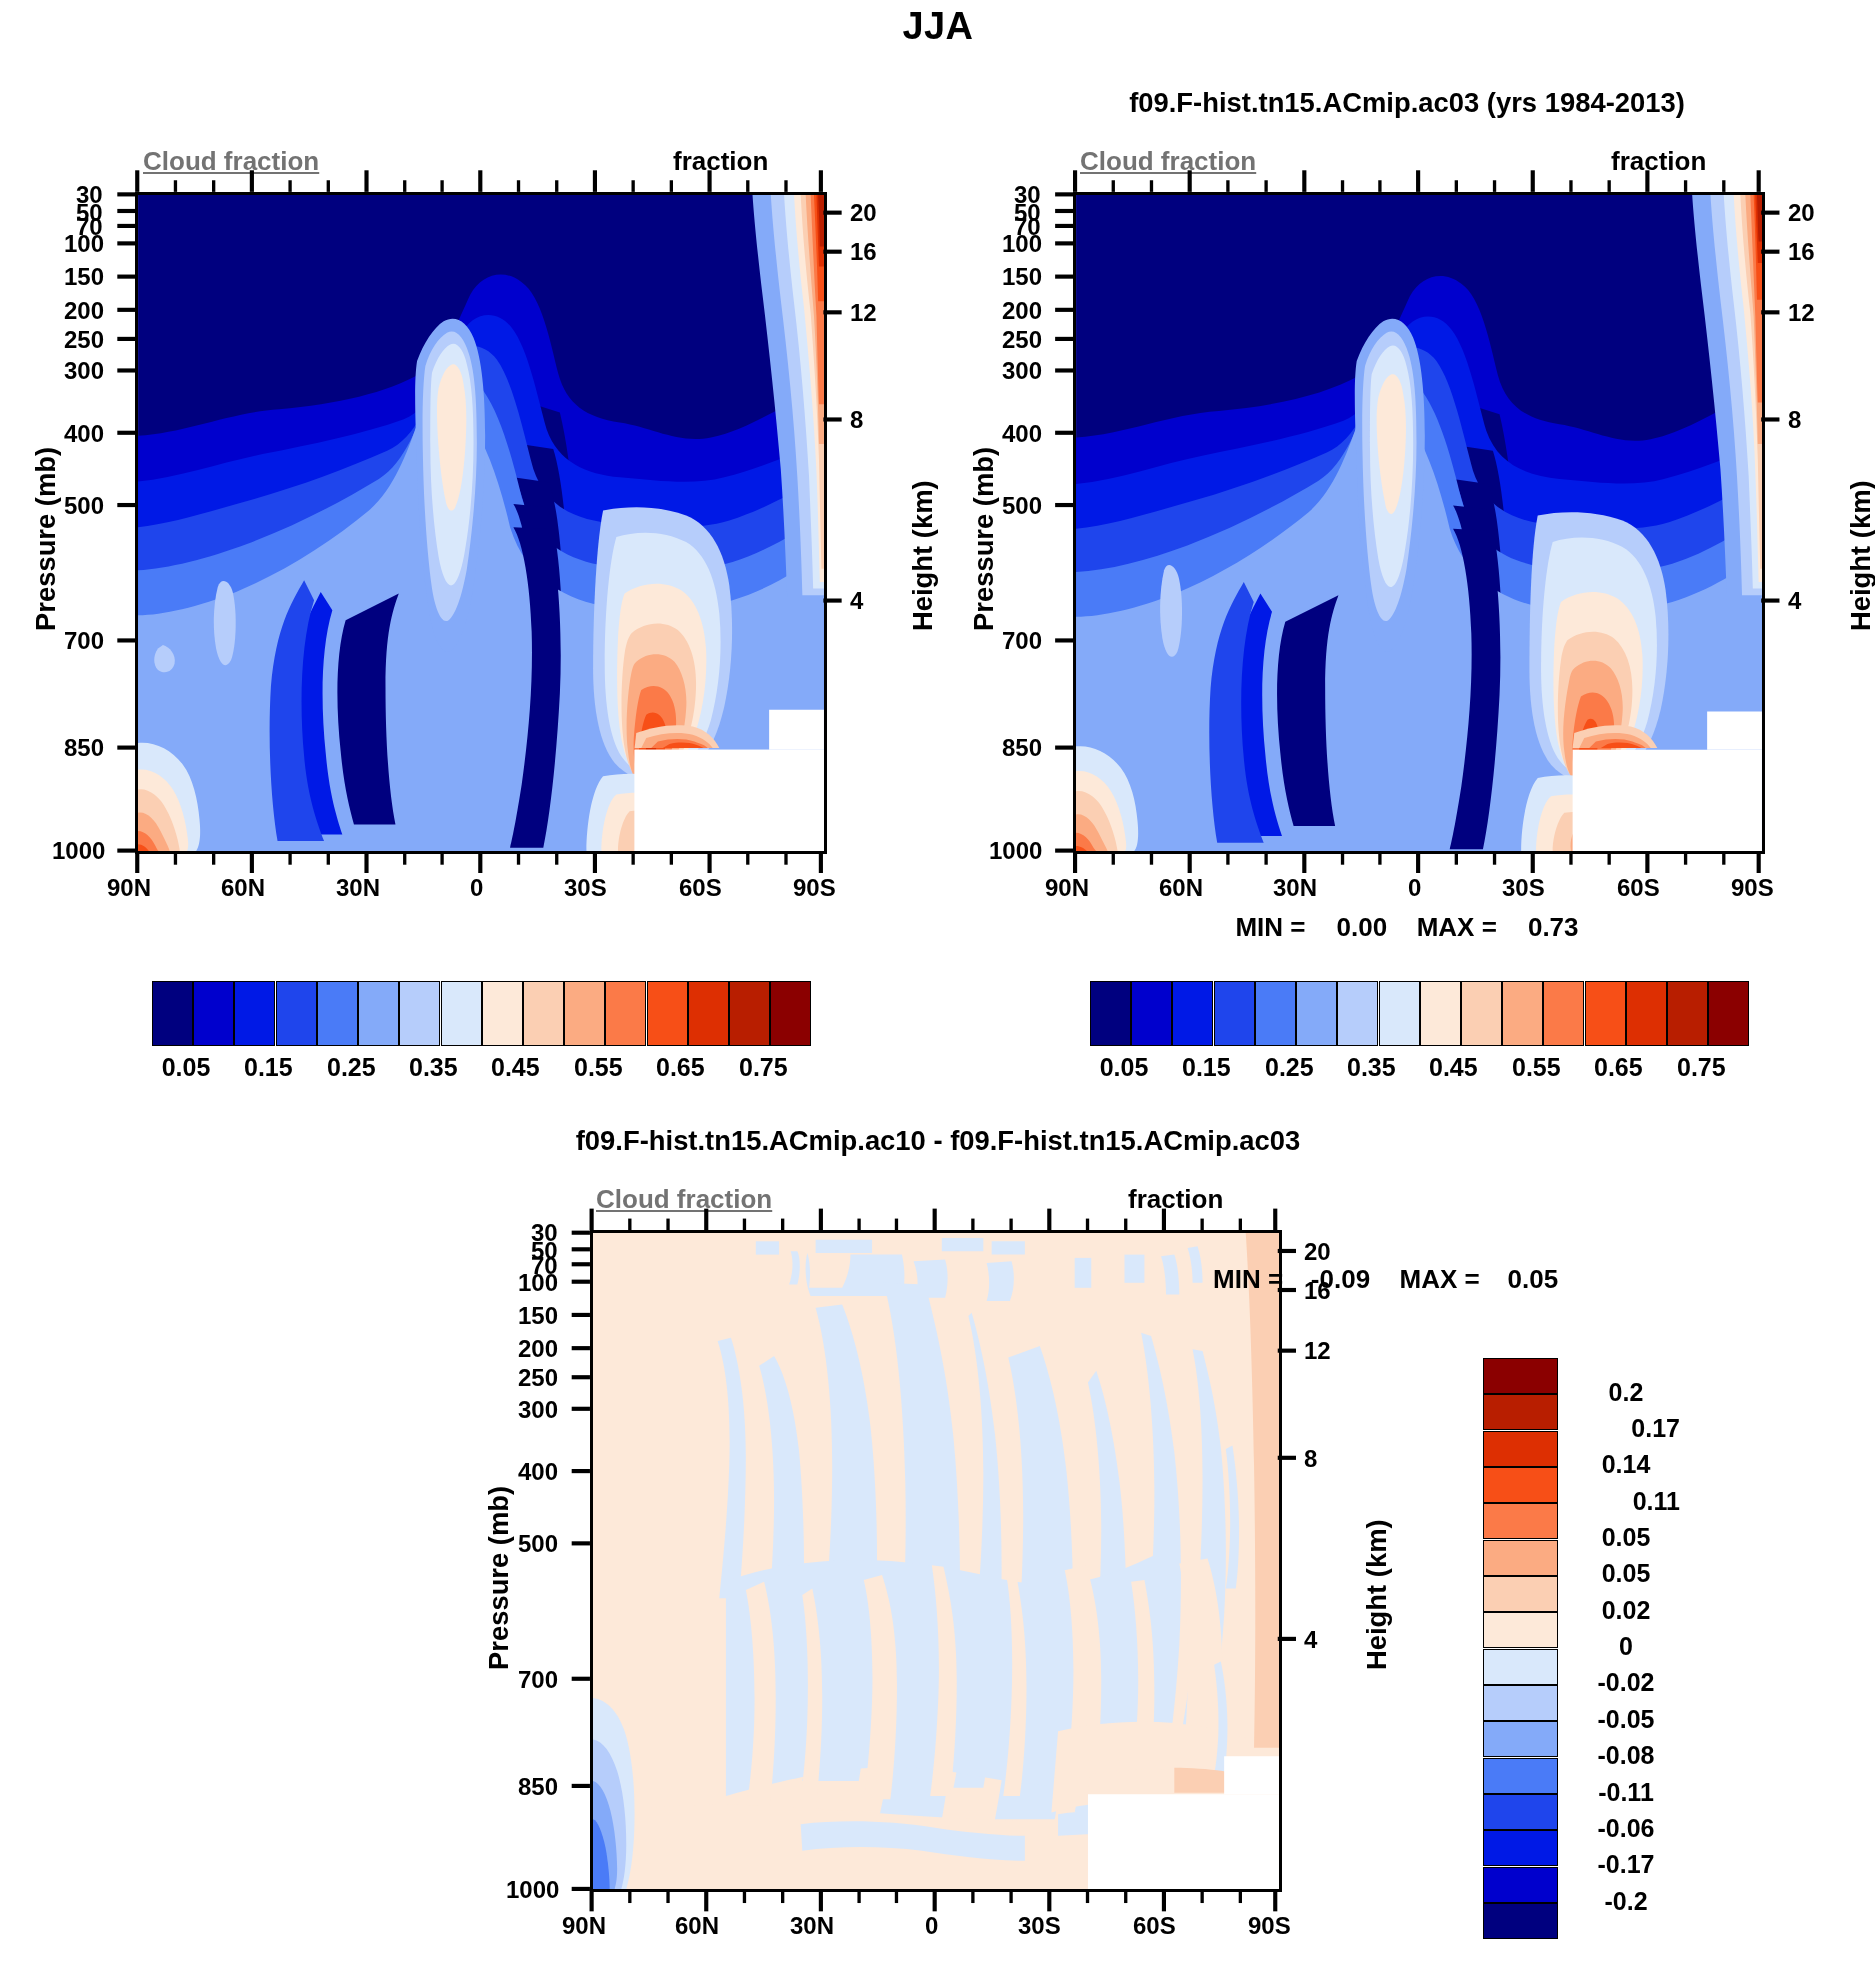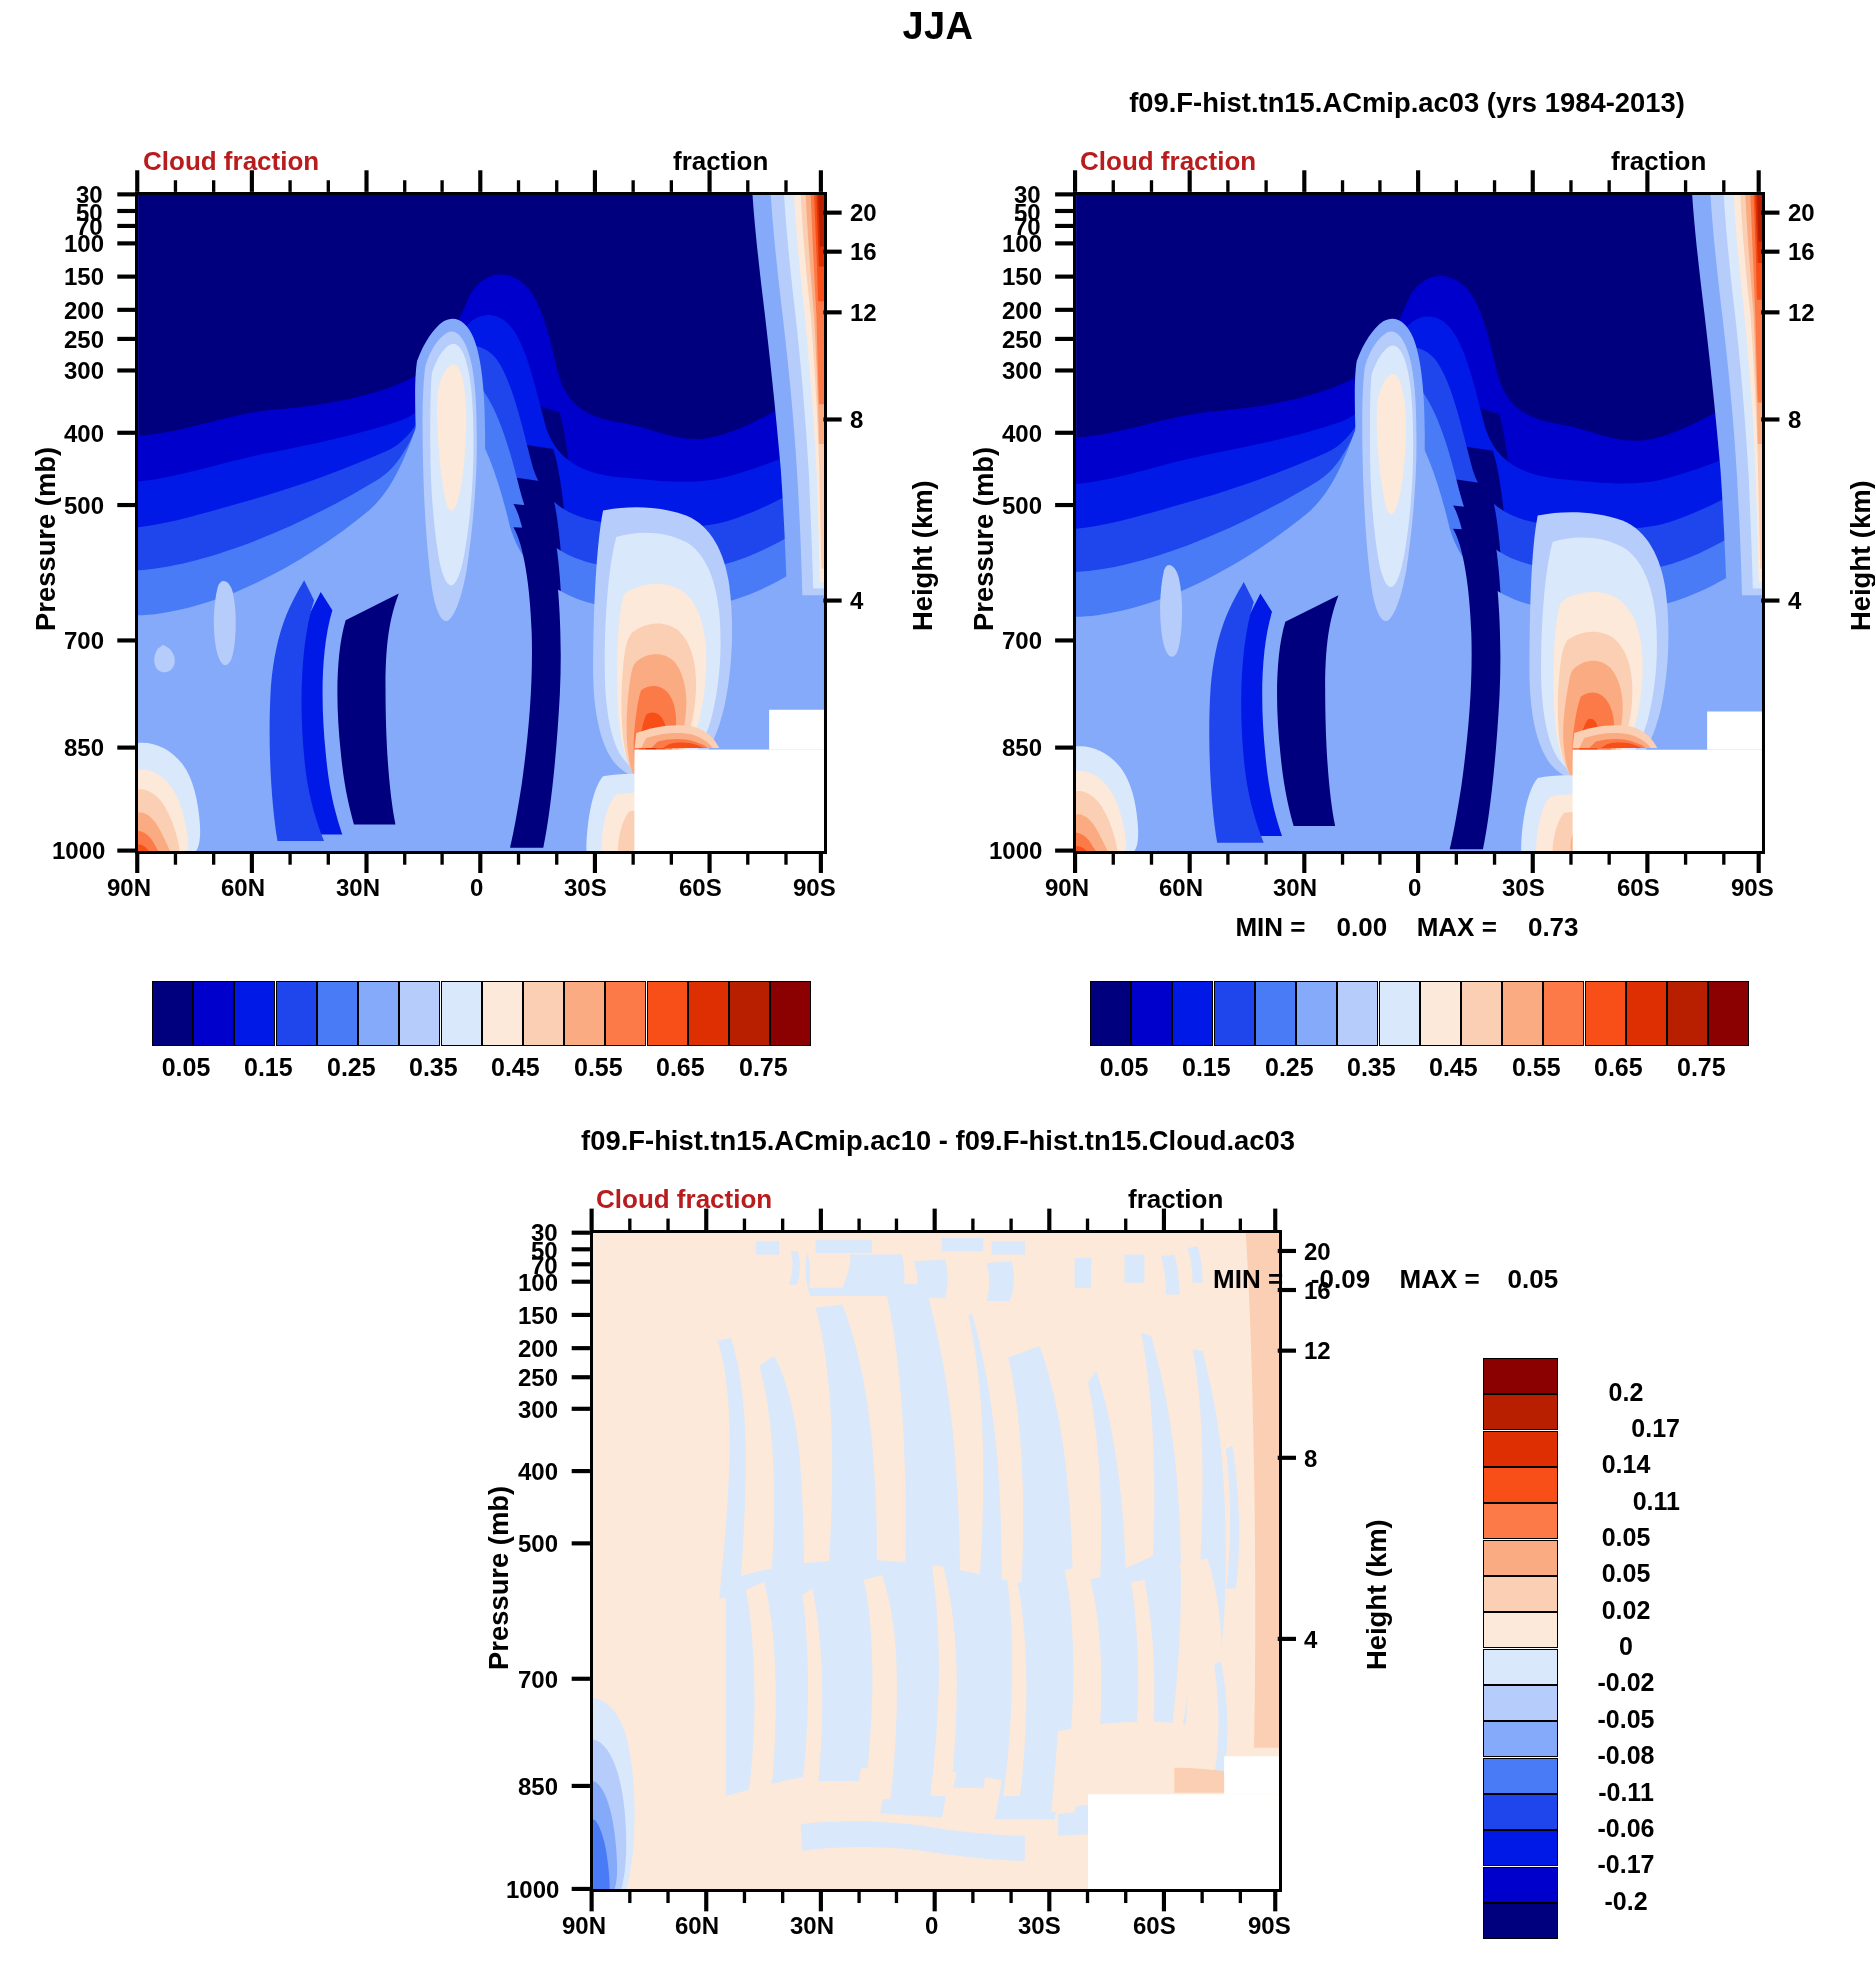--- a/index.html
+++ b/index.html
@@ -3,21 +3,21 @@
 <meta charset="utf-8">
 <style>
   html,body{margin:0;padding:0;background:#ffffff;}
   body{width:1876px;height:1967px;position:relative;
        font-family:"Liberation Sans","DejaVu Sans",sans-serif;
        -webkit-font-smoothing:antialiased;}
   .fig{position:absolute;left:0;top:0;width:1876px;height:1967px;}
   .suptitle{position:absolute;left:0;top:5px;width:1876px;text-align:center;
             font-size:38px;font-weight:bold;letter-spacing:0.4px;color:#000;}
   .panel-title{position:absolute;text-align:center;font-size:27.4px;font-weight:bold;color:#000;white-space:nowrap;}
-  .hdr-left{position:absolute;font-size:26px;font-weight:bold;color:#b91c1c;white-space:nowrap;}
+  .hdr-left{position:absolute;font-size:26px;font-weight:bold;color:#737373;white-space:nowrap;text-decoration:underline;}
   .hdr-right{position:absolute;font-size:26px;font-weight:bold;color:#000;white-space:nowrap;}
   .axlab{position:absolute;font-size:24px;font-weight:bold;color:#000;white-space:nowrap;}
   .ylabtxt{position:absolute;font-size:27.4px;font-weight:bold;color:#000;white-space:nowrap;
            transform-origin:0 0;}
   .minmax{position:absolute;font-size:26px;font-weight:bold;color:#000;white-space:nowrap;}
   .cbnum{position:absolute;font-size:25px;font-weight:bold;color:#000;white-space:nowrap;}
   .cbcell{position:absolute;border:1.7px solid #000;box-sizing:border-box;}
   .plotframe{position:absolute;border:3.3px solid #000;box-sizing:content-box;background:#fff;}
   svg{display:block;}
 </style>
@@ -626,21 +626,21 @@
       <div class="cbnum" style="left: 9.7px; top: 0px;">0.05</div>
       <div class="cbnum" style="left: 92px; top: 0px;">0.15</div>
       <div class="cbnum" style="left: 175px; top: 0px;">0.25</div>
       <div class="cbnum" style="left: 257px; top: 0px;">0.35</div>
       <div class="cbnum" style="left: 339px; top: 0px;">0.45</div>
       <div class="cbnum" style="left: 422px; top: 0px;">0.55</div>
       <div class="cbnum" style="left: 504px; top: 0px;">0.65</div>
       <div class="cbnum" style="left: 587px; top: 0px;">0.75</div>
     </div>
 
-  <div class="panel-title" style="left:0px;top:1125px;width:1876px;">f09.F-hist.tn15.ACmip.ac10 - f09.F-hist.tn15.Cloud.ac03</div>
+  <div class="panel-title" style="left:0px;top:1125px;width:1876px;">f09.F-hist.tn15.ACmip.ac10 - f09.F-hist.tn15.ACmip.ac03</div>
 
   <div class="hdr-left" style="left:596px;top:1184px;">Cloud fraction</div>
   <div class="hdr-right" style="left:1128px;top:1184px;">fraction</div>
 
   <div class="ylabtxt" style="left:483px;top:1670px;transform:rotate(-90deg);">Pressure (mb)</div>
   <div class="ylabtxt" style="left:1361px;top:1670px;transform:rotate(-90deg);">Height (km)</div>
 
   <div class="plotframe" style="left:590px;top:1230px;width:686px;height:656px;">
     <svg width="686" height="656" viewBox="0 0 826 790">
       <defs>

